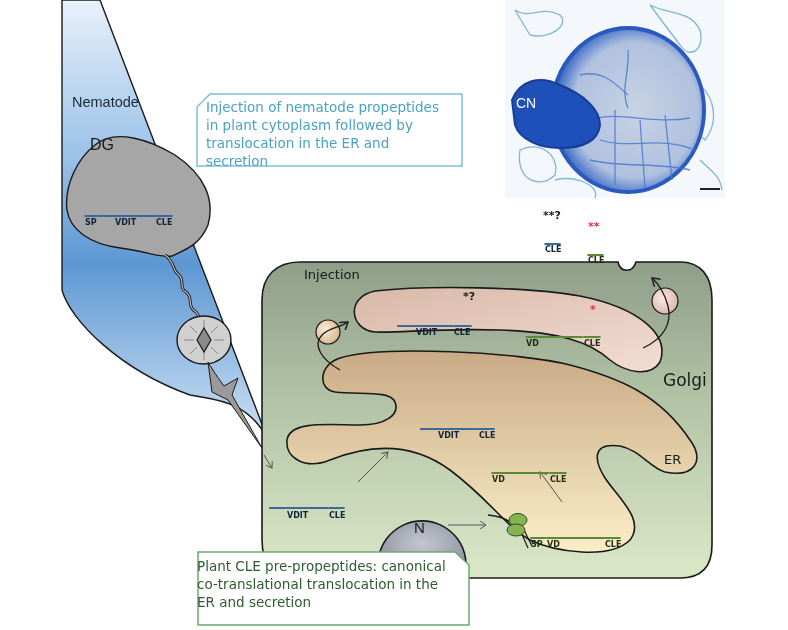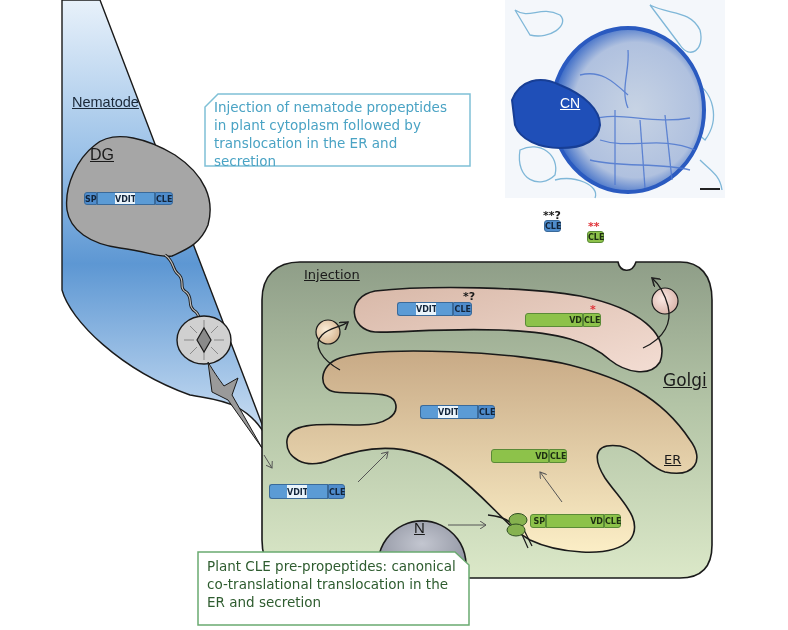--- a/index.html
+++ b/index.html
@@ -1,21 +1,21 @@
 <!DOCTYPE html>
 <html><head>
 <meta charset="utf-8">
 <style>
   html, body { margin:0; padding:0; background:#ffffff; }
   body { width:788px; height:630px; position:relative; overflow:hidden; font-family:"DejaVu Sans", sans-serif; }
   svg#diagram { position:absolute; left:0; top:0; }
   .callout { position:absolute; box-sizing:border-box; font-family:"DejaVu Sans", sans-serif; font-size:13.5px; line-height:18px; }
-  .callout-top { left:204px; top:93px; width:267px; height:74px; padding:5px 8px 0 10px; color:#4aa3c4; }
-  .callout-bottom { left:197px; top:551px; width:273px; height:75px; padding:6px 10px 0 10px; color:#2e5c2f; }
-  .lbl { position:absolute; font-family:"Liberation Sans", sans-serif;text-decoration:underline; }
+  .callout-top { left:196px; top:93px; width:267px; height:74px; padding:5px 8px 0 10px; color:#4aa3c4; }
+  .callout-bottom { left:197px; top:551px; width:273px; height:75px; padding:6px 10px 0 0; color:#2e5c2f; }
+  .lbl { position:absolute; font-family:"Liberation Sans", sans-serif; }
 </style>
 </head>
 <body>
 
 <svg id="diagram" width="788" height="630" viewBox="0 0 788 630">
   <defs>
     <linearGradient id="gNema" x1="0" y1="0" x2="0" y2="1">
       <stop offset="0" stop-color="#e8f1fa"></stop>
       <stop offset="0.35" stop-color="#9cc2e8"></stop>
       <stop offset="0.6" stop-color="#5d97d3"></stop>
@@ -130,44 +130,44 @@
       <path d="M590,160 C620,168 660,162 690,170"></path>
       <path d="M628,50 C630,70 620,90 628,108"></path>
       <path d="M580,75 C600,70 612,80 628,95"></path>
     </g>
     <path d="M512,100 C520,80 540,75 560,85 C585,95 600,110 600,125 C598,140 585,148 560,148 C540,148 520,140 515,125 Z" fill="#1f4fb8" stroke="#173e95" stroke-width="2"></path>
     <line x1="700" y1="189" x2="720" y2="189" stroke="#222" stroke-width="2"></line>
   </g>
 </svg>
 
 <div class="lbl" style="left:72px;top:94px;font-size:14.5px;color:#1a2838;">Nematode</div>
-<div class="lbl" style="left:90px;top:146px;font-size:16px;color:#1a1a1a;">DG</div>
+<div class="lbl" style="left:90px;top:136px;font-size:16px;color:#1a1a1a;">DG</div>
 <div class="lbl" style="left:304px;top:267px;font-family:'DejaVu Sans',sans-serif;font-size:13px;color:#1a1a1a;">Injection</div>
 <div class="lbl" style="left:663px;top:370px;font-family:'DejaVu Sans',sans-serif;font-size:17px;color:#1a1a1a;">Golgi</div>
 <div class="lbl" style="left:664px;top:452px;font-family:'DejaVu Sans',sans-serif;font-size:13px;color:#1a1a1a;">ER</div>
 <div class="lbl" style="left:414px;top:519px;font-size:15px;color:#1a1a1a;">N</div>
-<div class="lbl" style="left:560px;top:95px;font-size:14px;color:#ffffff;">CN</div>
+<div class="lbl" style="left:516px;top:95px;font-size:14px;color:#ffffff;">CN</div>
 
 <div class="callout callout-top">
   <svg style="position:absolute;left:0;top:0;" width="267" height="74">
     <path d="M14,1 L266,1 L266,73 L1,73 L1,14 Z" fill="#ffffff" stroke="#7fc0d6" stroke-width="1.5"></path>
   </svg>
   <span style="position:relative;">Injection of nematode propeptides in plant cytoplasm followed by translocation in the ER and secretion</span>
 </div>
 
 <div class="callout callout-bottom">
   <svg style="position:absolute;left:0;top:0;" width="273" height="75">
     <path d="M1,1 L258,1 L272,14 L272,74 L1,74 Z" fill="#ffffff" stroke="#6aaa70" stroke-width="1.5"></path>
   </svg>
   <span style="position:relative;">Plant CLE pre-propeptides: canonical co-translational translocation in the ER and secretion</span>
 </div>
 
 <style>
   .pep { position:absolute; height:13px; display:flex; font-family:"DejaVu Sans", sans-serif; font-weight:bold; font-size:8px; line-height:13px; }
-  .pep > span { display:block; text-align:right; box-sizing:border-box; border:1px solid #3a6a9a; color:#12243a; }
+  .pep > span { display:block; text-align:left; box-sizing:border-box; border:1px solid #3a6a9a; color:#12243a;margin-top:23px; }
   .b { background:#5b9bd5; }
   .bh { background:#eaf4fb; border-left:none !important; border-right:none !important; }
   .bd { background:#4f8ccc; }
   .g { background:#8dc24a; border-color:#5a8a37 !important; color:#1d2e12 !important; }
   .mark { position:absolute; font-family:"DejaVu Sans", sans-serif; font-weight:bold; font-size:11px; }
 </style>
 
 <div class="pep" style="left:84px;top:192px;">
   <span class="bd" style="width:13px;border-radius:3px 0 0 3px;">SP</span>
   <span class="b" style="width:18px;border-right:none;"></span>

